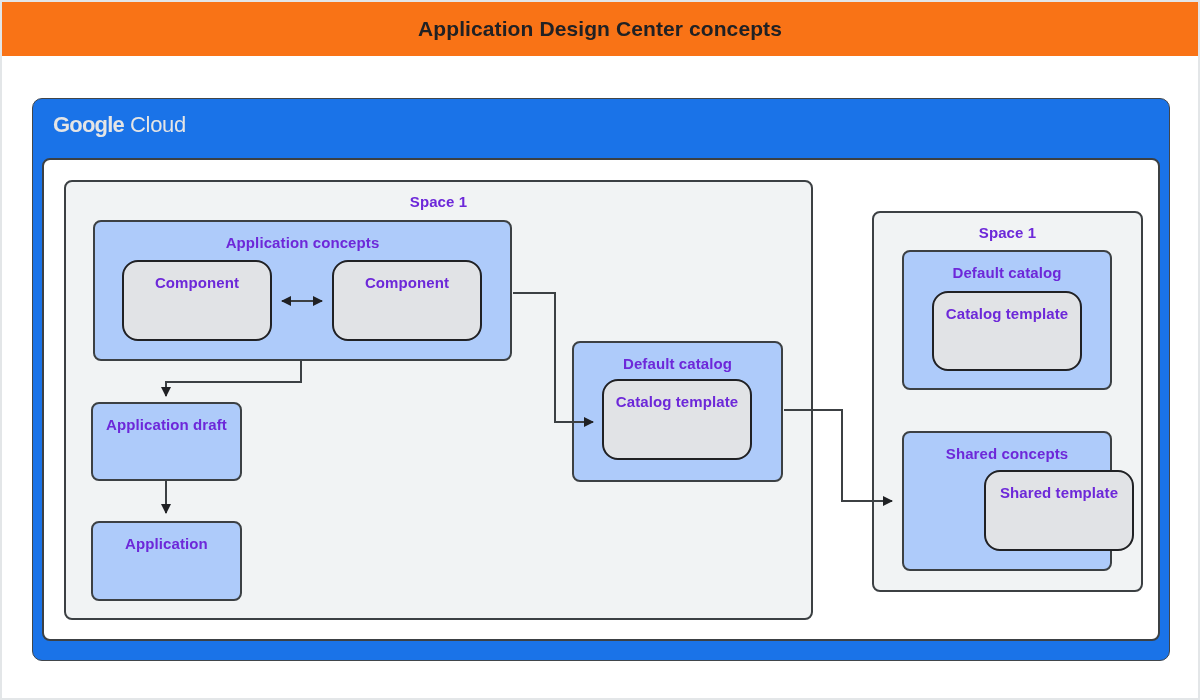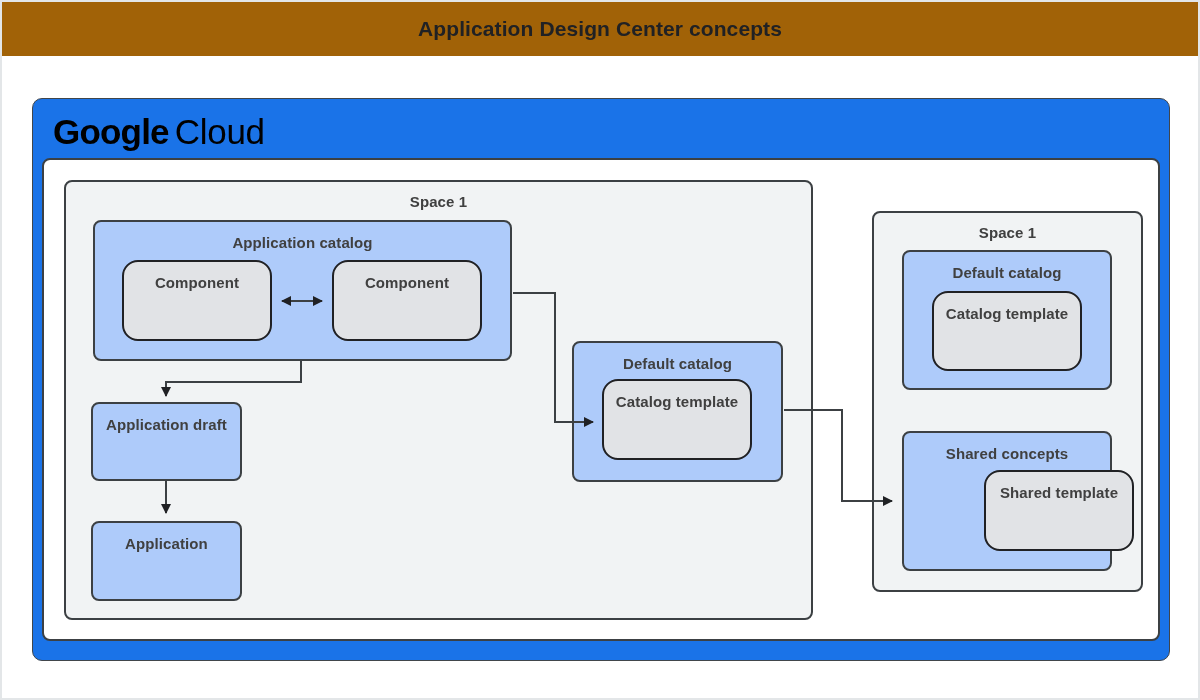--- a/index.html
+++ b/index.html
@@ -15,21 +15,21 @@
     height: 700px;
     background: #ffffff;
     border: 2px solid #e3e6e8;
     overflow: hidden;
   }
   .banner {
     position: absolute;
     left: 0; top: 0;
     width: 1196px;
     height: 54px;
-    background: #a16207;
+    background: #f97316;
     display: flex;
     align-items: center;
     justify-content: center;
   }
   .banner h1 {
     font-size: 21px;
     font-weight: 700;
     color: #202124;
     letter-spacing: 0.1px;
   }
@@ -38,22 +38,22 @@
     left: 30px; top: 96px;
     width: 1138px;
     height: 563px;
     background: #1a73e8;
     border: 1px solid #41464b;
     border-radius: 10px;
   }
   .gcp-logo {
     position: absolute;
     left: 20px; top: 13px;
-    color: #000000;
-    font-size: 35px;
+    color: #e5e5e5;
+    font-size: 22px;
     letter-spacing: -0.3px;
     white-space: nowrap;
   }
   .gcp-logo .g-word { font-weight: 700; letter-spacing: -0.8px; }
   .gcp-logo .c-word { font-weight: 400; margin-left: 6px; }
   .inner-panel {
     position: absolute;
     left: 40px; top: 156px;
     width: 1118px;
     height: 483px;
@@ -80,21 +80,21 @@
     background: #e1e3e6;
     border: 2px solid #202124;
     border-radius: 16px;
   }
   .box-label {
     display: block;
     text-align: center;
     padding-top: 12px;
     font-size: 15px;
     font-weight: 700;
-    color: #404040;
+    color: #6d28d9;
     letter-spacing: 0.1px;
   }
   .space-label { padding-top: 11px; }
   
   .app-template    { left: 91px;  top: 218px; width: 419px; height: 141px; }
   .component-1     { left: 120px; top: 258px; width: 150px; height: 81px; }
   .component-2     { left: 330px; top: 258px; width: 150px; height: 81px; }
   .app-draft       { left: 89px;  top: 400px; width: 151px; height: 79px; }
   .application     { left: 89px;  top: 519px; width: 151px; height: 80px; }
   .default-cat-1   { left: 570px; top: 339px; width: 211px; height: 141px; }
@@ -126,21 +126,21 @@
     </div>
   </div>
 
   <div class="inner-panel"></div>
 
   <div class="space-box space1">
     <span class="box-label space-label">Space 1</span>
   </div>
 
   <div class="blue-box app-template">
-    <span class="box-label">Application catalog</span>
+    <span class="box-label">Application concepts</span>
   </div>
   <div class="gray-box component-1">
     <span class="box-label">Component</span>
   </div>
   <div class="gray-box component-2">
     <span class="box-label">Component</span>
   </div>
 
   <div class="blue-box app-draft">
     <span class="box-label">Application draft</span>

